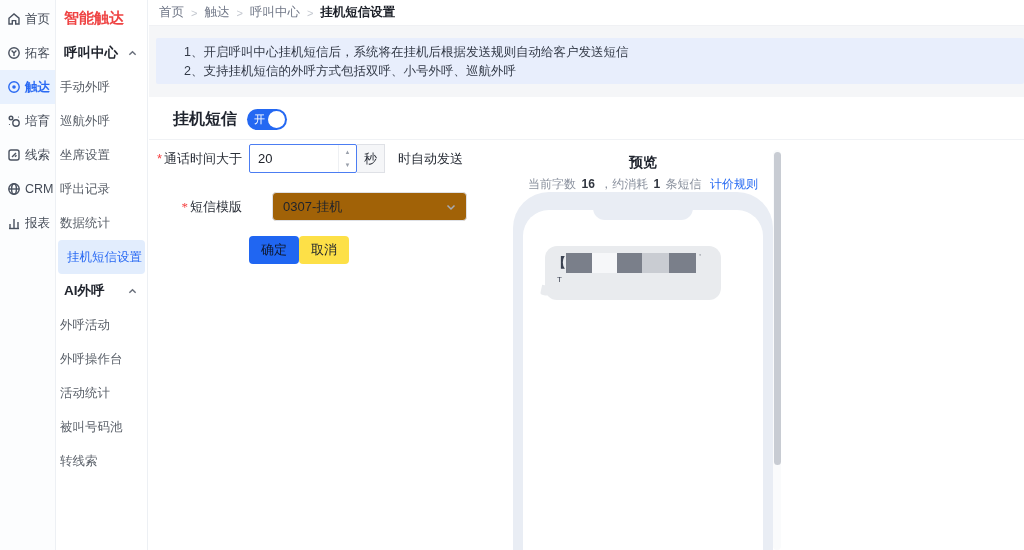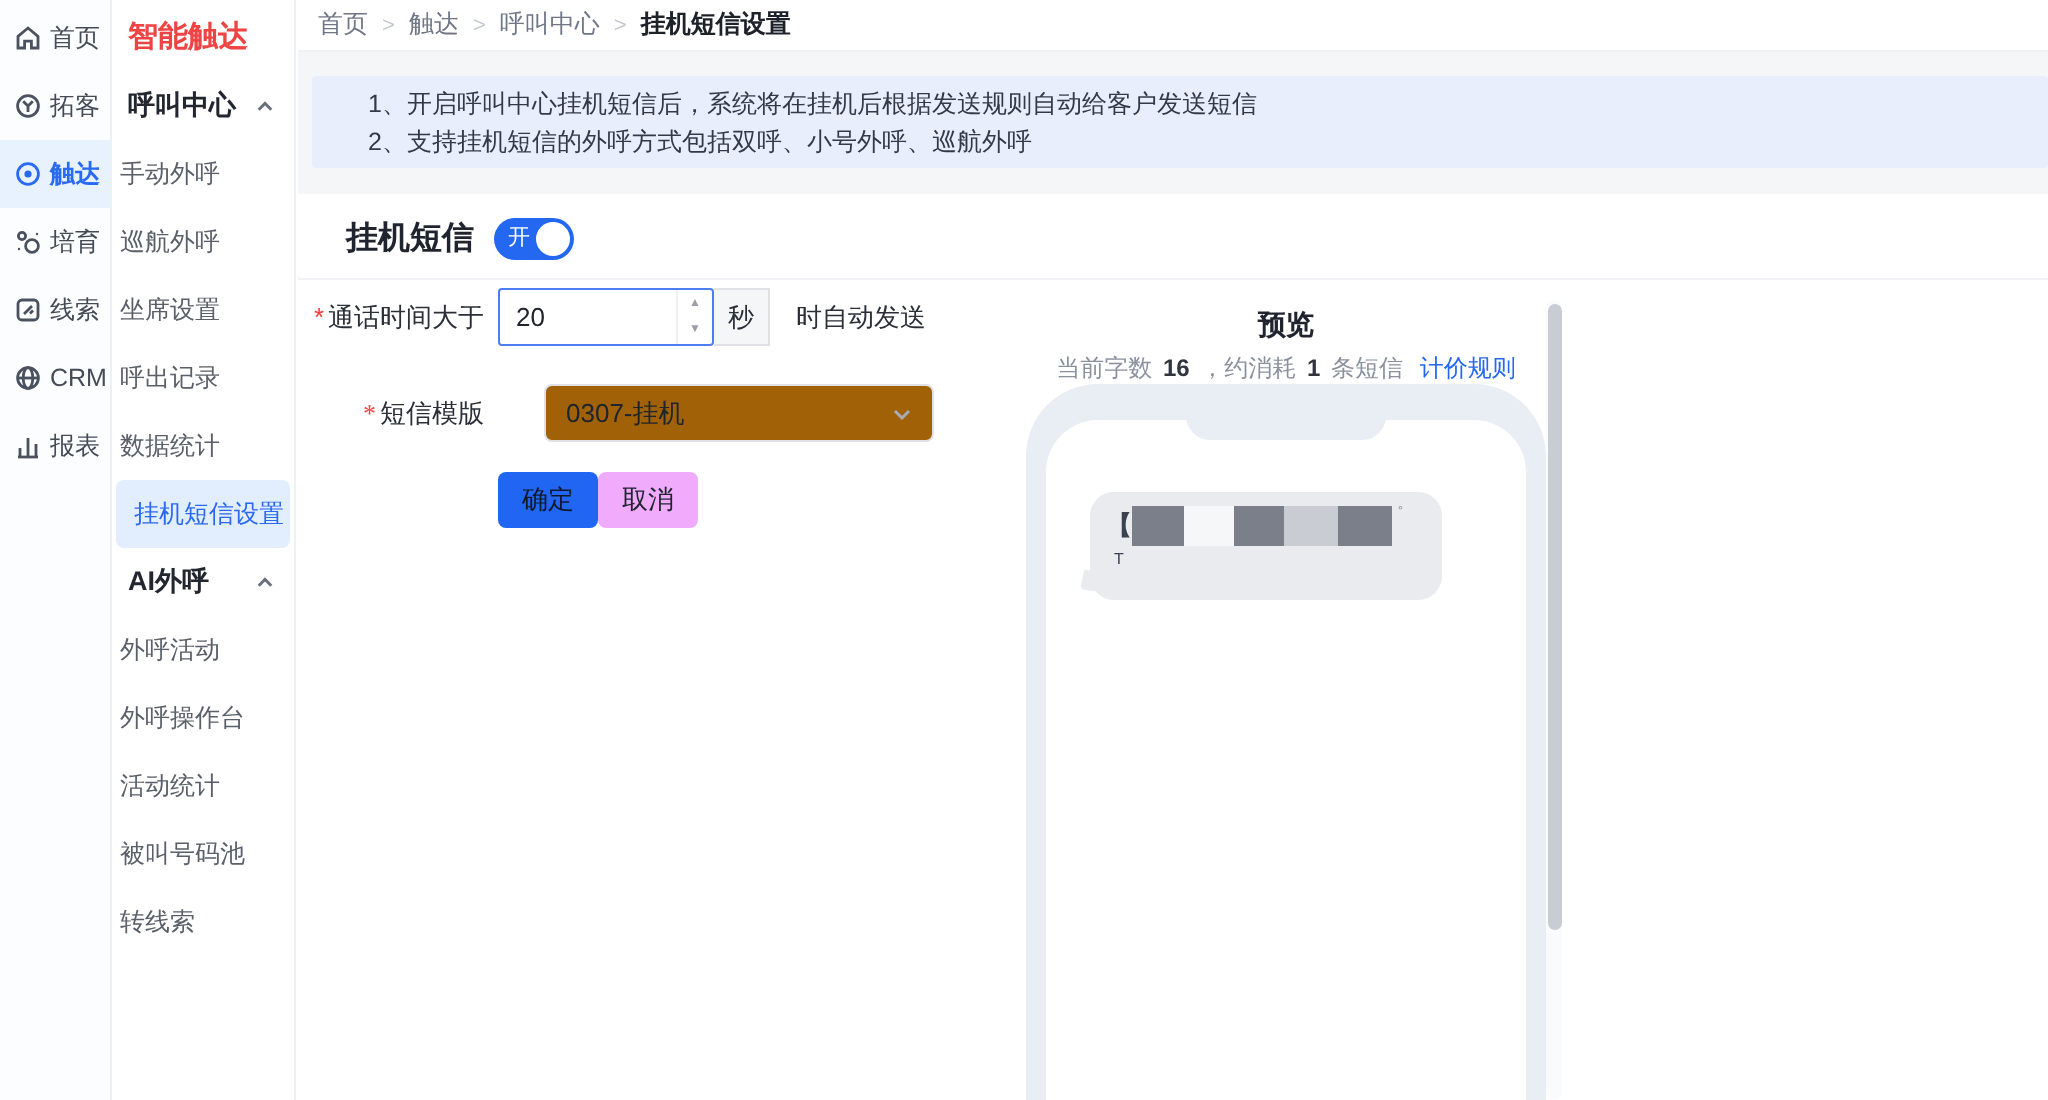--- a/index.html
+++ b/index.html
@@ -77,21 +77,21 @@
 
   .select { position:absolute; left:84px; top:53px; width:195px; height:29px;
     border:1px solid #dfe1e6; border-radius:4px; background:#a16207; display:flex;
     align-items:center; padding:0 10px; font-size:13px; color:#20242c; cursor:pointer;margin-left:39px; }
   .select svg { margin-left:auto; width:10px; height:10px; stroke:#a6abb5; fill:none; stroke-width:1.5; }
 
   .btn { position:absolute; top:97px; height:28px; border:none; border-radius:4px;
     font-size:13px; cursor:pointer; padding:0 12px;
     font-family:"Liberation Sans","DejaVu Sans",sans-serif; }
   .btn-primary { left:100px; background:#2066f2; color:#0f172a; }
-  .btn-default { left:150px; background:#f0abfc; color:#20242c; }
+  .btn-default { left:150px; background:#fde047; color:#20242c; }
 
   
   .preview { position:absolute; left:364px; top:0; width:260px; text-align:center; }
   .pv-title { margin-top:15px; font-size:14px; font-weight:bold; color:#1f242e; }
   .pv-stats { margin-top:4px; font-size:12px; color:#8a919e; white-space:nowrap; }
   .pv-num { color:#30353f; font-weight:bold; margin:0 2px; }
   .pv-link { color:#2468f2; margin-left:5px; cursor:pointer; }
 
   .phone { position:absolute; left:0; top:53px; width:260px; height:358px;
     background:#e9edf4; border-radius:36px 36px 0 0; }

